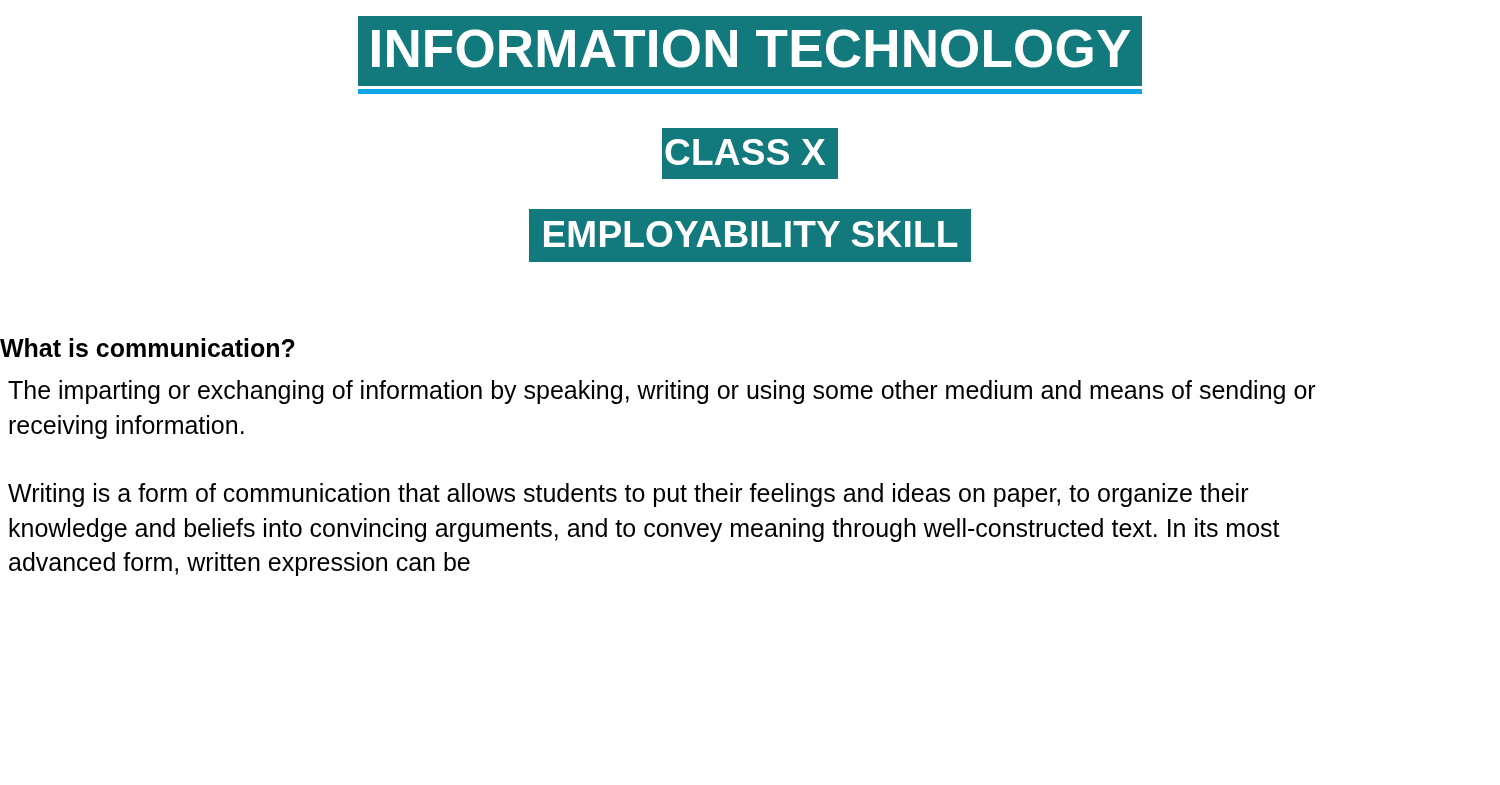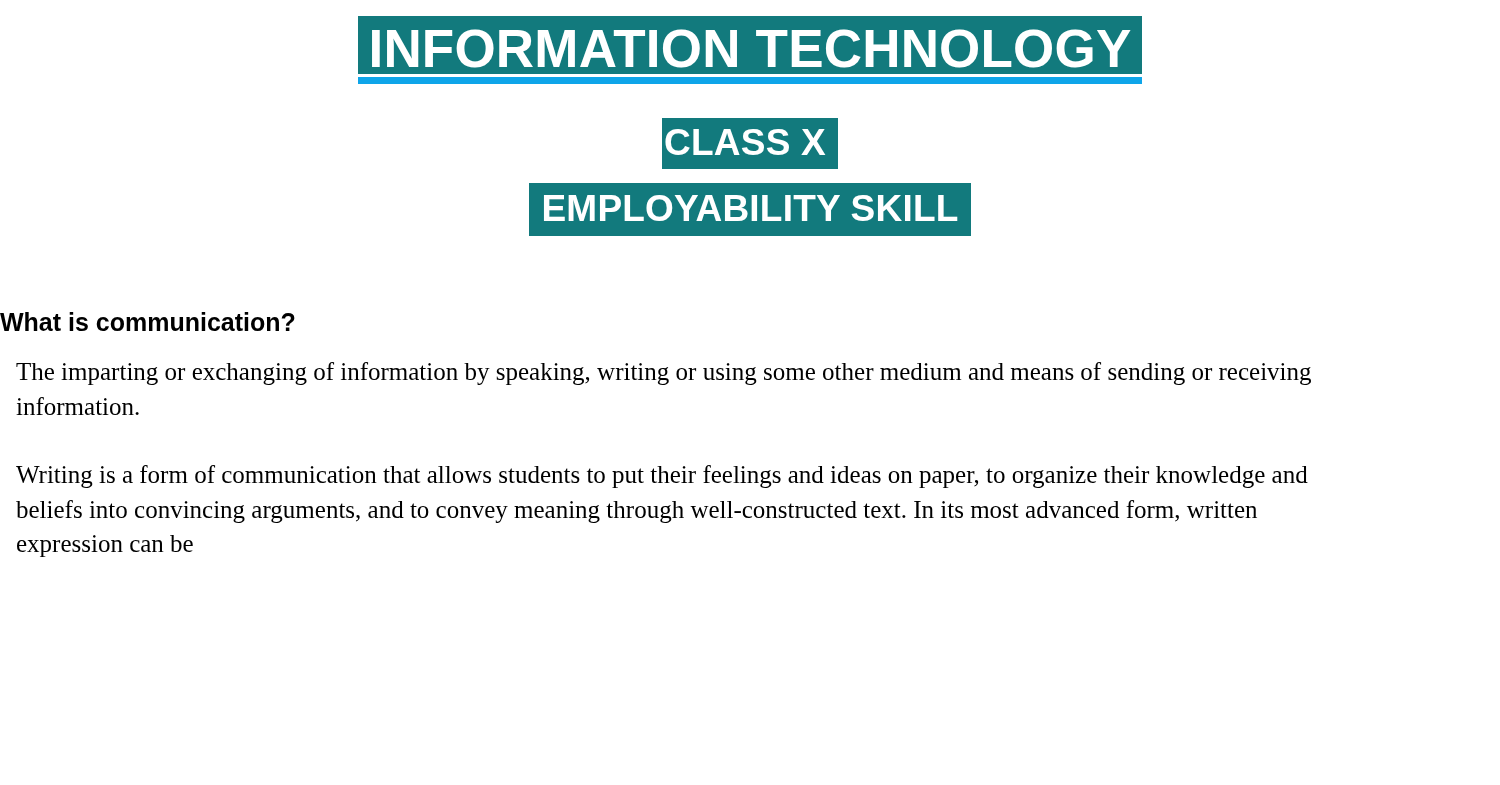--- a/index.html
+++ b/index.html
@@ -37,37 +37,37 @@
     letter-spacing: 0.2px;
     white-space: nowrap;
   }
 
   .banner-teal { background: #127a7d; }
   .banner-green { background: #0b7a10; }
 
   
   .title-banner {
     font-size: 53px;
-    padding: 6px 10px 2px 10px;
-    border-bottom: 7px solid #0ea5e9;
+    padding: 6px 10px 14px 10px;
+    border-bottom: 5px solid #0ea5e9;
     box-shadow: 0 -3px 0 0 #ffffff inset;
   }
   .title-wrap { margin-top: 16px; }
 
   .class-banner {
     font-size: 37px;
     padding: 6px 12px 8px 2px;
   }
   .class-wrap { margin-top: 34px; }
 
   .employ-banner {
     font-size: 37px;
     padding: 7px 12px 9px 12px;
   }
-  .employ-wrap { margin-top: 14px; }
+  .employ-wrap { margin-top: 30px; }
 
   .comm-banner {
     font-size: 39px;
     padding: 8px 14px 10px 14px;
   }
   .comm-wrap { margin-top: 71px; }
 
   
   .body-area {
     margin-top: 69px;
@@ -81,23 +81,22 @@
     font-size: 25px;
     font-weight: bold;
     line-height: 1.36;
     margin: 0 0 1px 0;
   }
 
   .qa-answer {
     font-size: 25px;
     font-weight: normal;
     line-height: 1.38;
-    margin: 16px;
+    margin: 8px;
     max-width: 1315px;
-    font-family: Liberation Serif, serif;
   }
 </style>
 </head>
 <body>
 
 <div class="page">
 
   <div class="heading-row title-wrap">
     <span class="banner banner-teal title-banner">INFORMATION TECHNOLOGY</span>
   </div>

